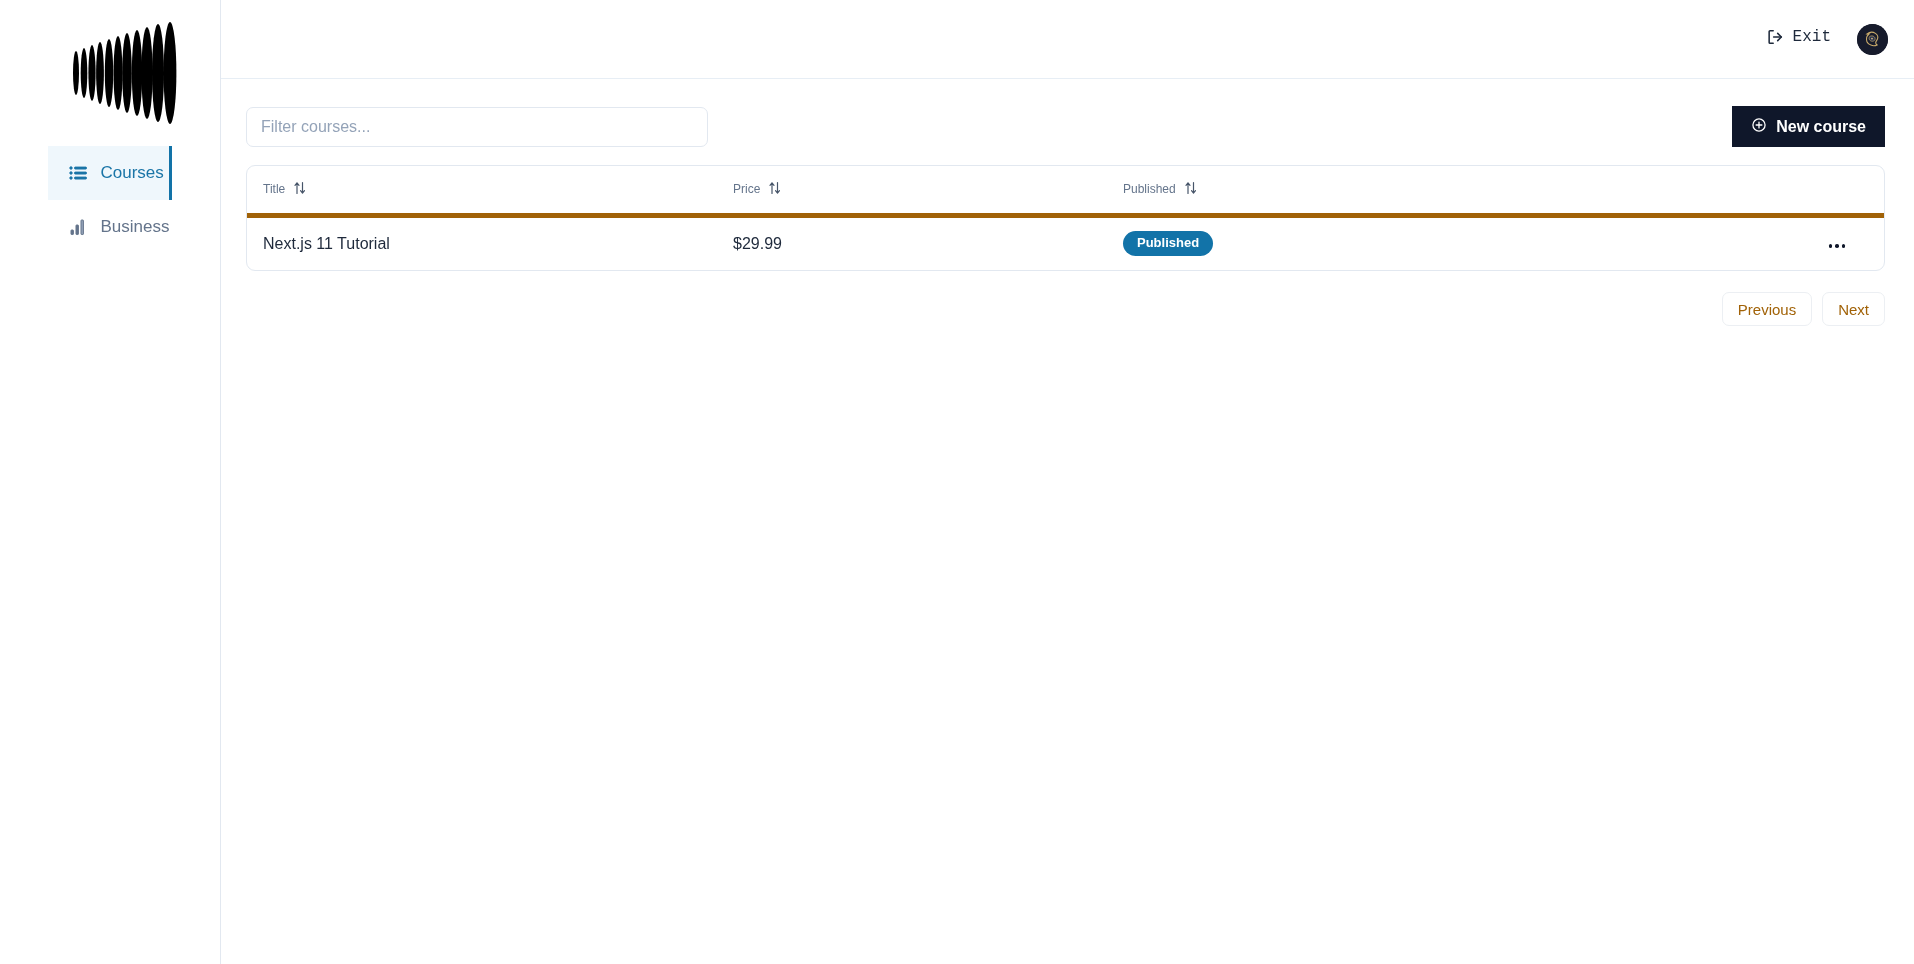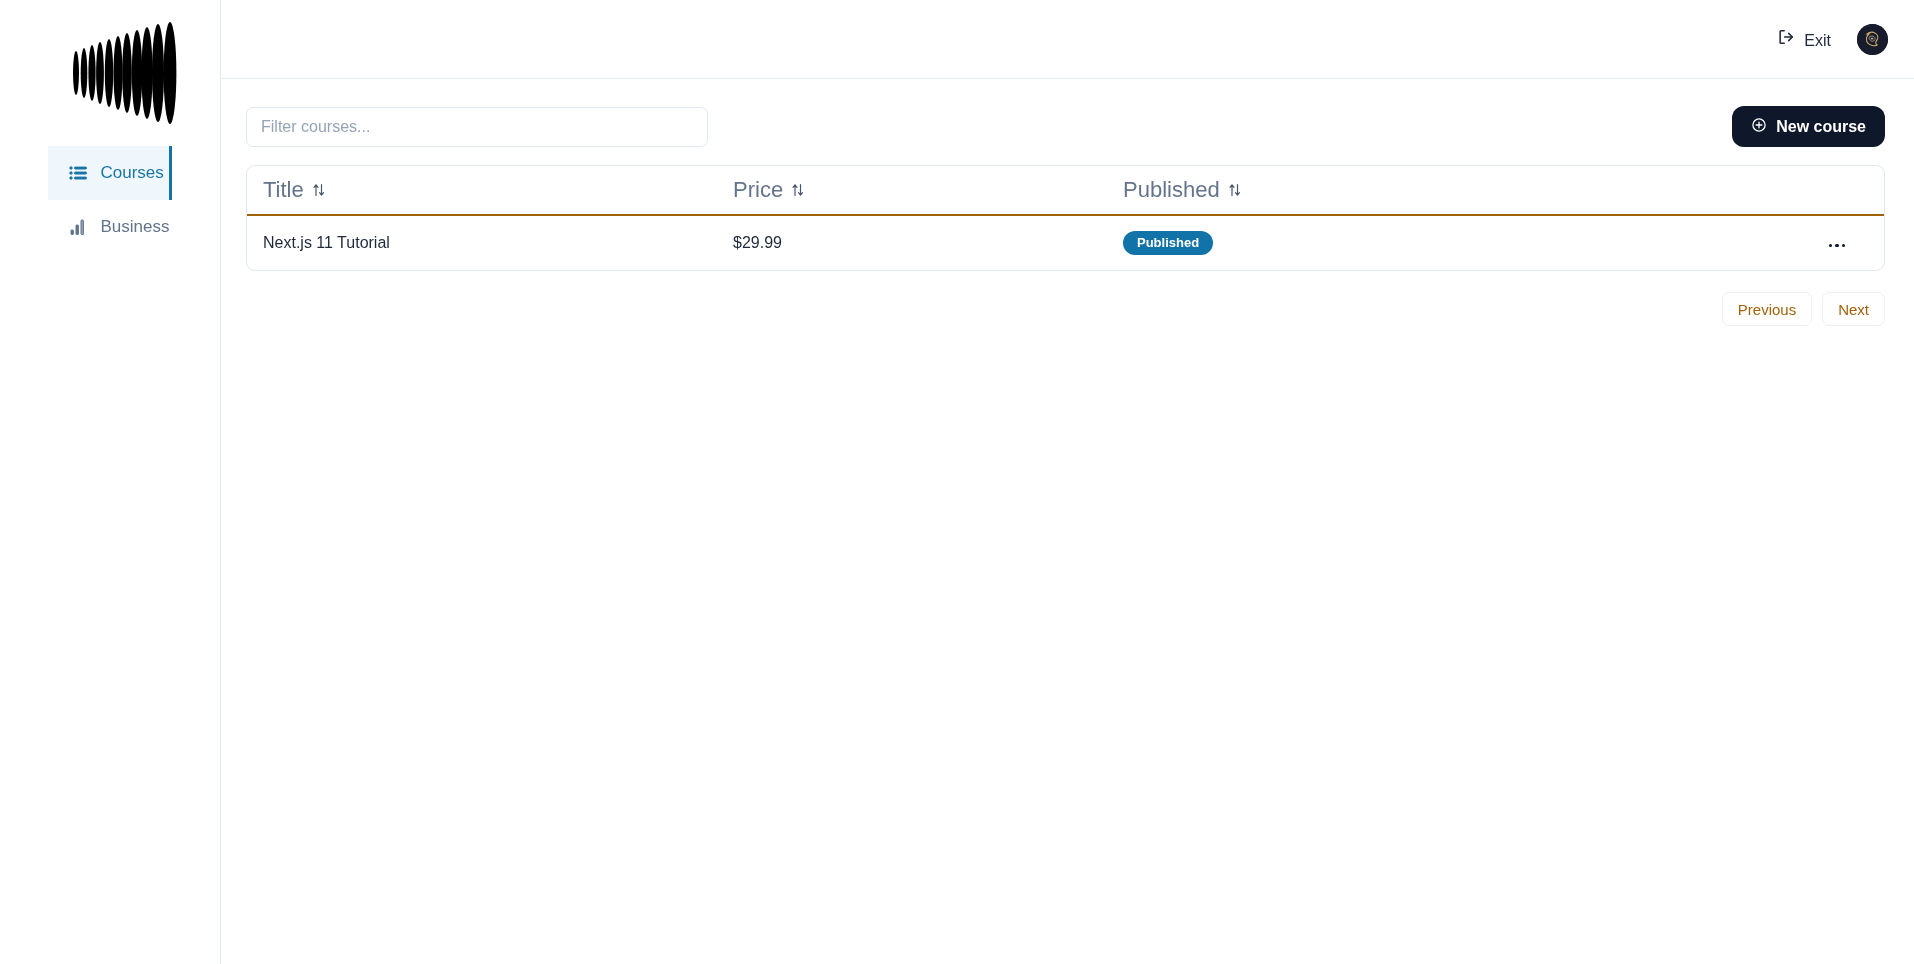--- a/index.html
+++ b/index.html
@@ -89,28 +89,28 @@
     border-bottom: 1px solid #e7eef5;
     display: flex;
     align-items: center;
     justify-content: flex-end;
     padding-right: 26px;
     gap: 22px;
   }
 
   .exit-btn {
     display: flex;
-    align-items: flex-end;
+    align-items: flex-start;
     gap: 9px;
     font-size: 16px;
     color: #1e293b;
     cursor: pointer;
     background: none;
     border: none;
-    font-family: Liberation Sans, sans-serif;
+    font-family: Liberation Mono, monospace;
     padding: 6px 4px;
   }
 
   .avatar {
     width: 31px;
     height: 31px;
     border-radius: 50%;
     background: #171b2c;
     display: flex;
     align-items: center;
@@ -152,21 +152,21 @@
 
   .new-course-btn {
     display: flex;
     align-items: center;
     gap: 9px;
     height: 41px;
     padding: 0 19px;
     background: #0f172a;
     color: #ffffff;
     border: none;
-    border-radius: 12px;
+    border-radius: 0;
     font-size: 16px;
     font-weight: 700;
     cursor: pointer;
     font-family: inherit;
   }
 
   
   .table-card {
     border: 1px solid #e2e8f0;
     border-radius: 9px;
@@ -176,25 +176,25 @@
 
   table {
     width: 100%;
     border-collapse: collapse;
     table-layout: fixed;
   }
 
   thead th {
     height: 49px;
     text-align: left;
-    font-size: 22px;
+    font-size: 12px;
     font-weight: 400;
     color: #64748b;
     padding: 0 16px;
-    border-bottom: 2px solid #a16207;
+    border-bottom: 5px solid #a16207;
     white-space: nowrap;
   }
 
   .th-inner { display: inline-flex; align-items: center; gap: 8px; cursor: pointer; }
 
   tbody td {
     height: 55px;
     font-size: 16px;
     color: #1e293b;
     padding: 0 16px;

